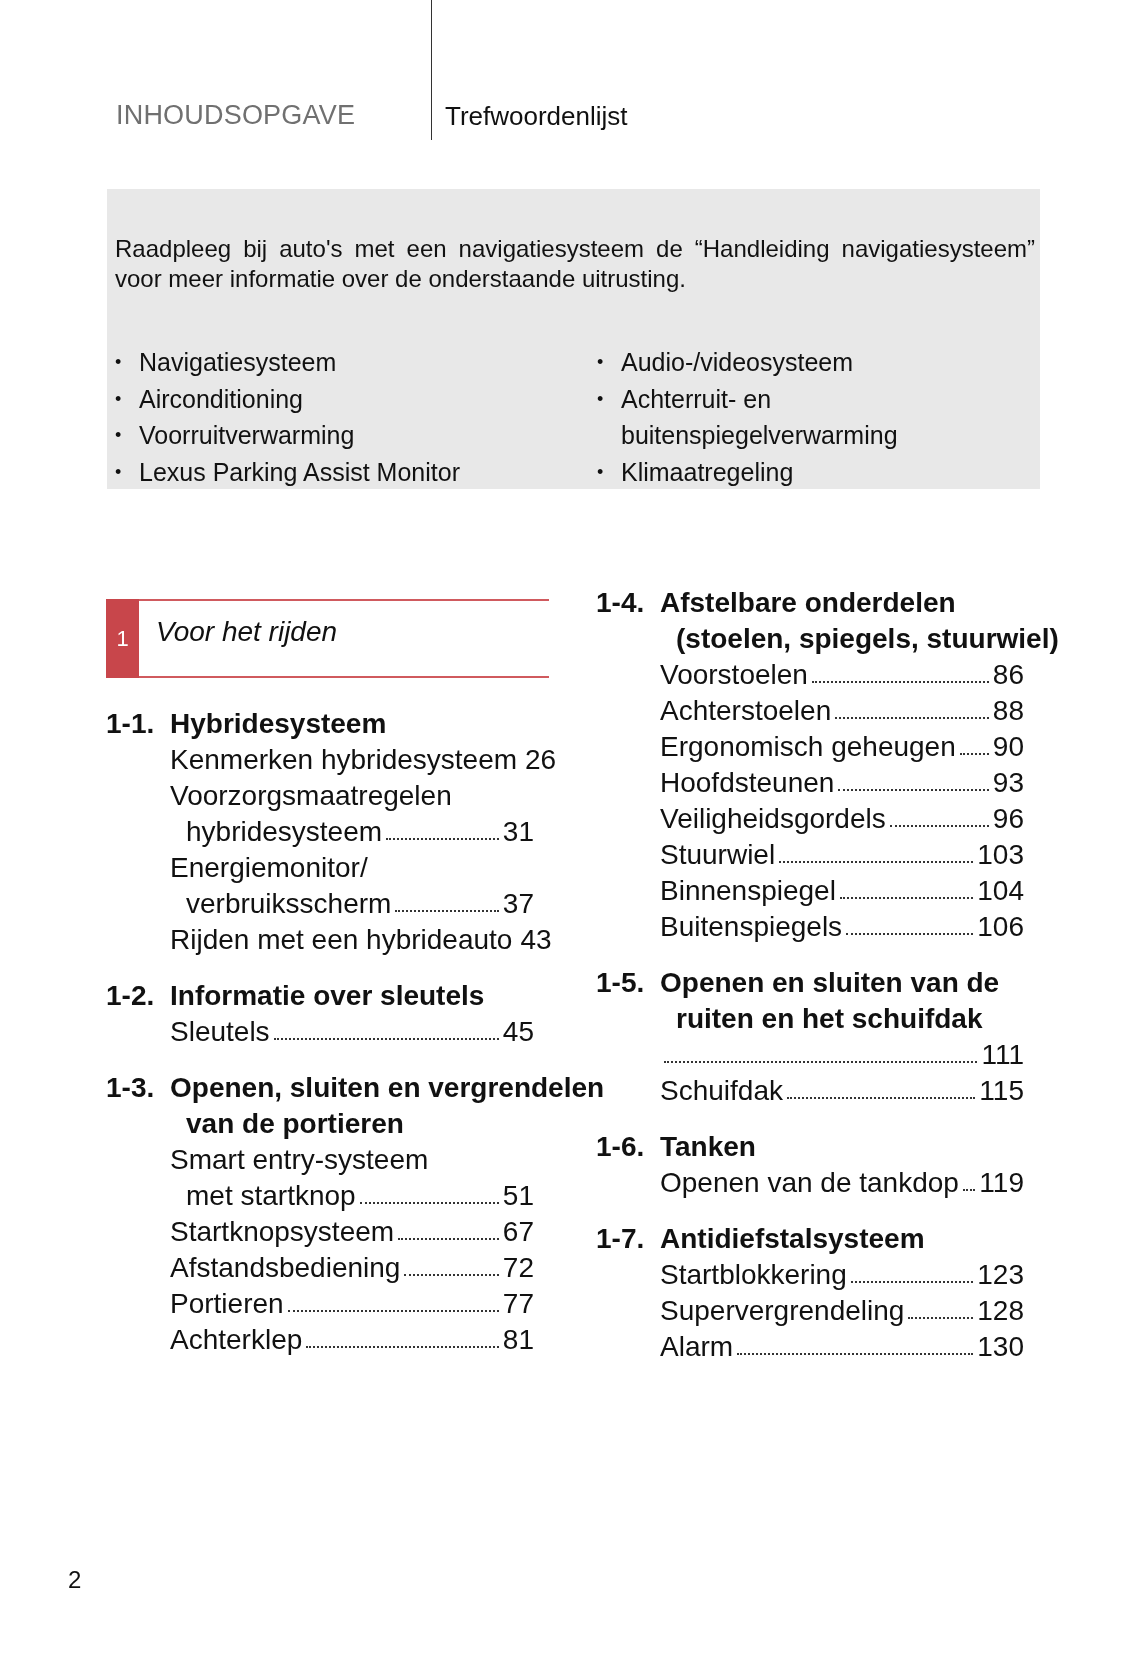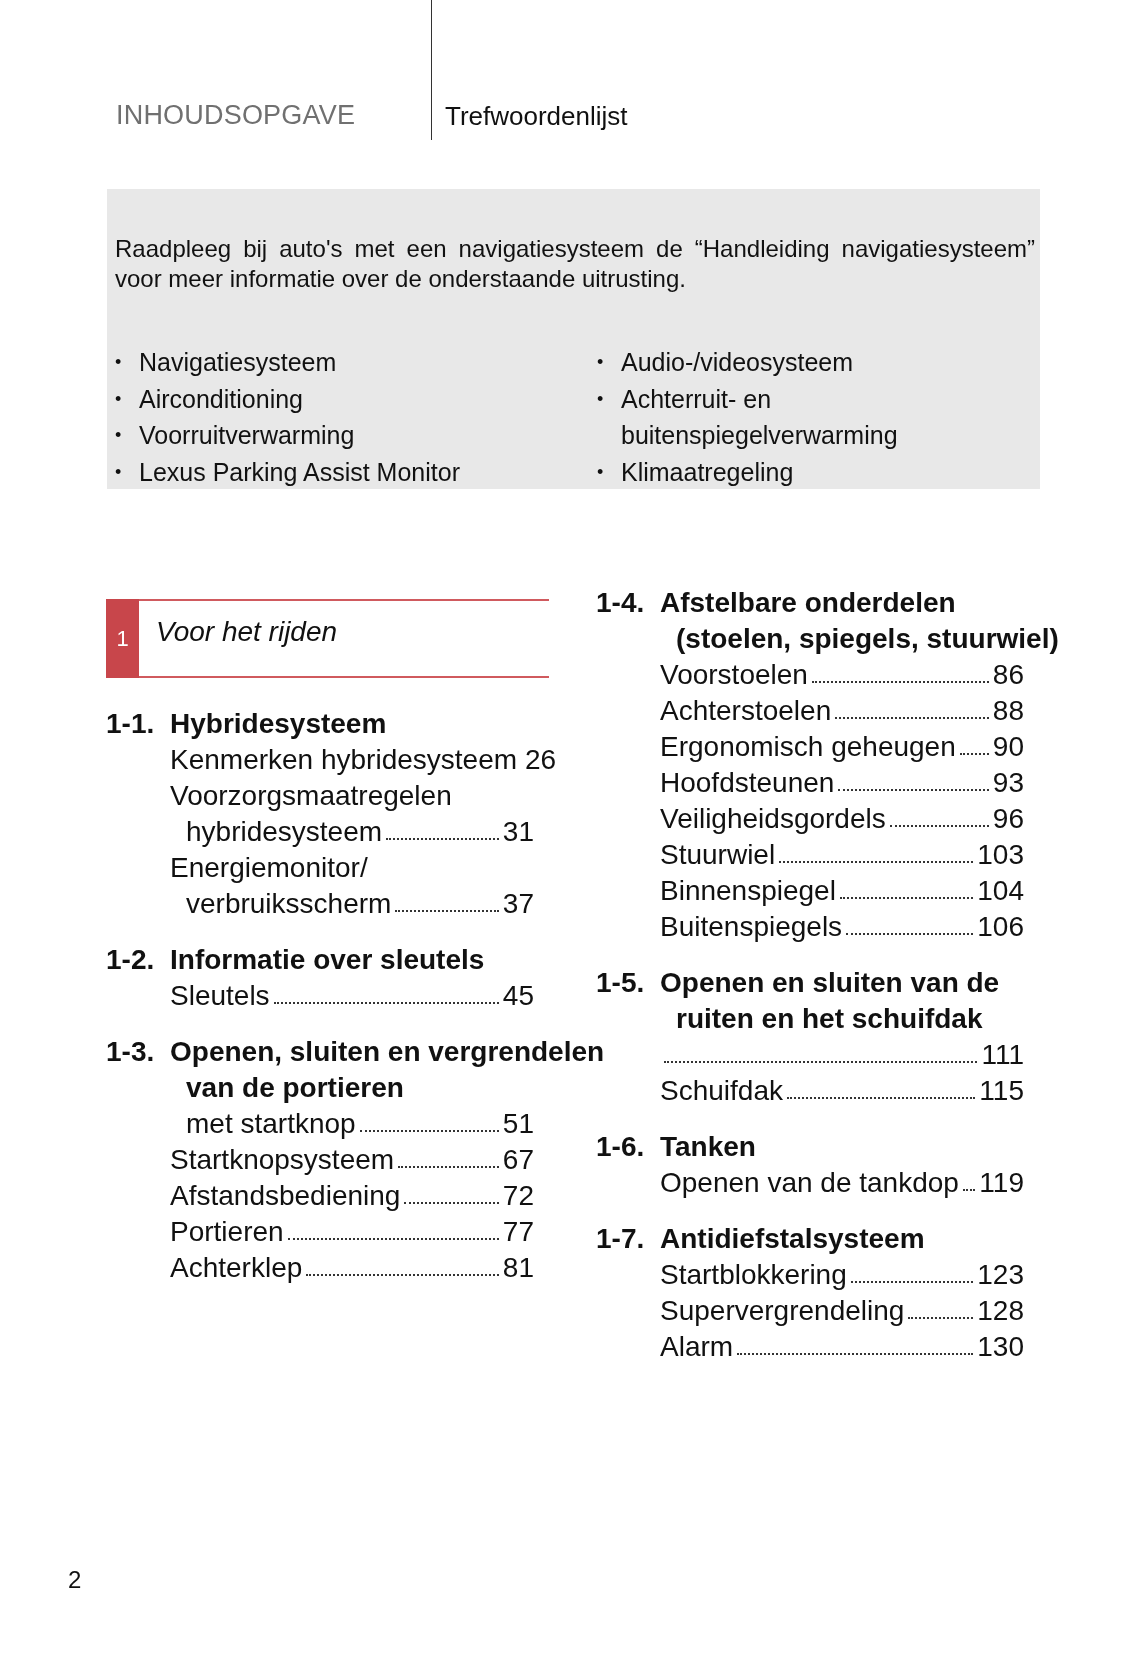--- a/index.html
+++ b/index.html
@@ -97,20 +97,27 @@
           <span class="lbl">Energiemonitor/</span>
         </div>
       </div>
     <div class="row">
         <div class="entry cont">
           <span class="lbl">verbruiksscherm</span>
           <span class="dots"></span>
           <span class="pg">37</span>
         </div>
       </div>
+    <div class="row">
+        <div class="entry">
+          <span class="lbl">Rijden met een hybrideauto</span>
+          <span class="dots"></span>
+          <span class="pg">43</span>
+        </div>
+      </div>
   </div>
 
   <div class="sec">
     <div class="row sec-head">
       <span class="sec-num">1-2.</span>
       <span class="sec-title">Informatie over sleutels</span>
     </div>
     <div class="row">
         <div class="entry">
           <span class="lbl">Sleutels</span>
@@ -122,20 +129,25 @@
 
   <div class="sec">
     <div class="row sec-head">
       <span class="sec-num">1-3.</span>
       <span class="sec-title">Openen, sluiten en vergrendelen</span>
     </div>
     <div class="row sec-head">
       <span class="sec-title cont">van de portieren</span>
     </div>
     <div class="row">
+        <div class="entry">
+          <span class="lbl">Smart entry-systeem</span>
+        </div>
+      </div>
+    <div class="row">
         <div class="entry cont">
           <span class="lbl">met startknop</span>
           <span class="dots"></span>
           <span class="pg">51</span>
         </div>
       </div>
     <div class="row">
         <div class="entry">
           <span class="lbl">Startknopsysteem</span>
           <span class="dots"></span>

